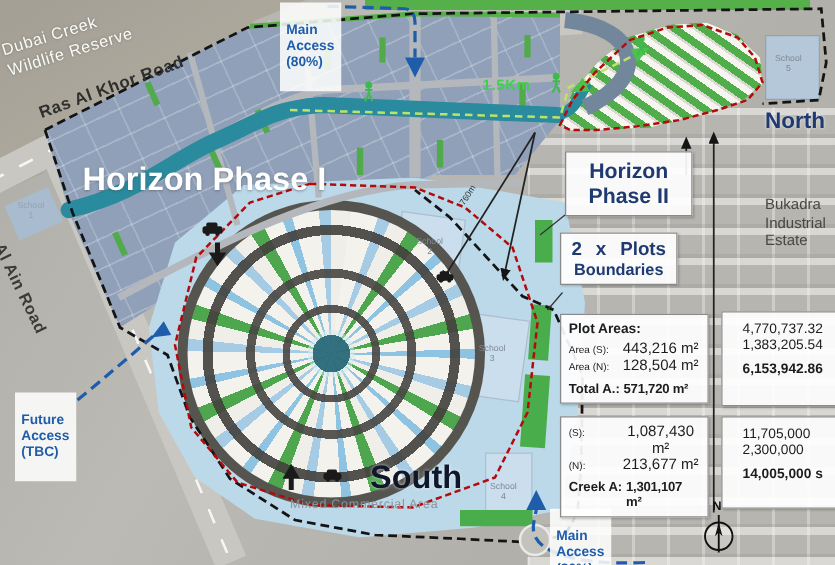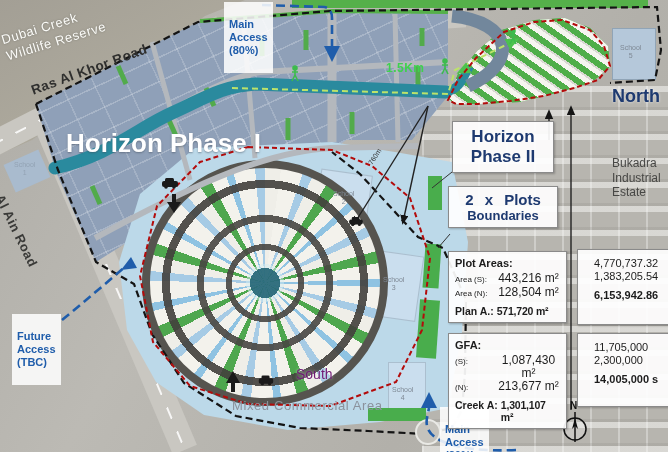--- a/index.html
+++ b/index.html
@@ -76,45 +76,45 @@
   .lbl-wildlife{left:2px;top:16px;color:#fbfbf8;font-size:13px;letter-spacing:.6px;
     transform:rotate(-17deg);line-height:17px;text-shadow:0 0 2px rgba(90,90,80,.6);}
   .lbl-raskhor{left:28px;top:62px;color:#2f2f2e;font-size:13.5px;font-weight:600;
     transform:rotate(-20deg);letter-spacing:.5px;}
   .lbl-alain{left:6px;top:192px;color:#3a3a38;font-size:13px;font-weight:600;
     transform:rotate(64deg);transform-origin:left top;letter-spacing:.5px;}
   .lbl-phase1{left:66px;top:128px;color:#fff;font-size:26px;font-weight:bold;
     text-shadow:0 1px 2px rgba(70,80,95,.55);}
   .lbl-north{left:612px;top:86px;color:#1e3a70;font-size:18px;font-weight:bold;
     text-shadow:0 0 3px rgba(255,255,255,.7);}
-  .lbl-south{left:296px;top:366px;color:#701a75;font-size:14px;font-weight:normal;
+  .lbl-south{left:296px;top:366px;color:#0f172a;font-size:26px;font-weight:bold;
     text-shadow:0 0 3px rgba(255,255,255,.7);}
   .lbl-bukadra{left:612px;top:156px;color:#474745;font-size:12px;line-height:14.5px;}
-  .lbl-mixed{left:232px;top:398px;color:#8b929c;font-size:13px;letter-spacing:.6px;}
+  .lbl-mixed{left:232px;top:398px;color:#8b929c;font-size:10px;letter-spacing:.6px;}
   .lbl-15km{left:352px;top:61px;color:#3fd14e;font-size:12px;font-weight:bold;letter-spacing:.5px;margin-left:34px;}
   .lbl-760{left:366px;top:153px;color:#333;font-size:7px;transform:rotate(-57deg);}
   .school-lbl{color:#7f8995;font-size:7px;line-height:8px;text-align:center;}
   .sl1{left:14px;top:161px;color:#93a3b4;}
   .sl2{left:333px;top:190px;}
   .sl3{left:383px;top:276px;}
   .sl4{left:392px;top:386px;}
   .sl5{left:620px;top:44px;}
   .lbl-compass-n{left:570px;top:400px;color:#111;font-size:10px;font-weight:bold;}
 
   
   .accesslbl{position:absolute;background:rgba(255,255,255,.86);color:#1f5dab;
     font-weight:bold;font-size:11px;line-height:13px;padding:16px 5px;}
   .acc80{left:224px;top:2px;}
   .accfut{left:12px;top:314px;}
   .acc20{left:440px;top:407px;}
   .whitebox{position:absolute;background:rgba(255,255,255,.92);border:1px solid #8a8a8a;
     box-shadow:1px 1px 2px rgba(0,0,0,.25);}
   .phase2box{left:452px;top:121px;width:102px;padding:5px 2px;color:#1e3a70;
     font-size:17px;font-weight:bold;line-height:20px;text-align:center;}
-  .plotsbox{left:448px;top:186px;width:110px;padding:4px 2px;color:#1e3a70;text-align:center;}
+  .plotsbox{left:448px;top:186px;width:94px;padding:4px 2px;color:#1e3a70;text-align:center;}
   .plotsbox .l1{font-size:15px;font-weight:bold;word-spacing:7px;}
   .plotsbox .l2{font-size:13px;font-weight:bold;line-height:15px;}
   .databox{left:448px;width:119px;padding:5px 6px;color:#1c1c1c;}
   .databox .title{font-size:11px;font-weight:bold;margin-bottom:3px;}
   .drow{display:flex;align-items:baseline;line-height:13px;}
   .drow .rl{font-size:8px;width:42px;flex:none;}
   .drow .rv{font-size:12px;flex:1;text-align:center;}
   .dtotal{display:flex;align-items:baseline;margin-top:5px;font-weight:bold;}
   .dtotal .rl{font-size:10.5px;flex:none;margin-right:3px;}
   .dtotal .rv{font-size:10.5px;letter-spacing:-.2px;}
@@ -325,33 +325,32 @@
     <div class="title">Plot Areas:</div>
     <div class="drow">
       <span class="rl">Area (S):</span>
       <span class="rv">443,216 m²</span>
     </div>
     <div class="drow">
       <span class="rl">Area (N):</span>
       <span class="rv">128,504 m²</span>
     </div>
     <div class="dtotal">
-      <span class="rl">Plan A.:</span>
+      <span class="rl">Total A.:</span>
       <span class="rv">571,720 m²</span>
     </div>
   </div>
 
   <div class="whitebox sqftbox" style="top:249px;height:76px;">
     <div class="sv">4,770,737.32</div>
     <div class="sv">1,383,205.54</div>
     <div class="st">6,153,942.86</div>
   </div>
 
   <div class="whitebox databox" style="top:333px;">
-    <div class="title">GFA:</div>
     <div class="drow">
       <span class="rl">(S):</span>
       <span class="rv">1,087,430 m²</span>
     </div>
     <div class="drow">
       <span class="rl">(N):</span>
       <span class="rv">213,677 m²</span>
     </div>
     <div class="dtotal">
       <span class="rl">Creek A:</span>

